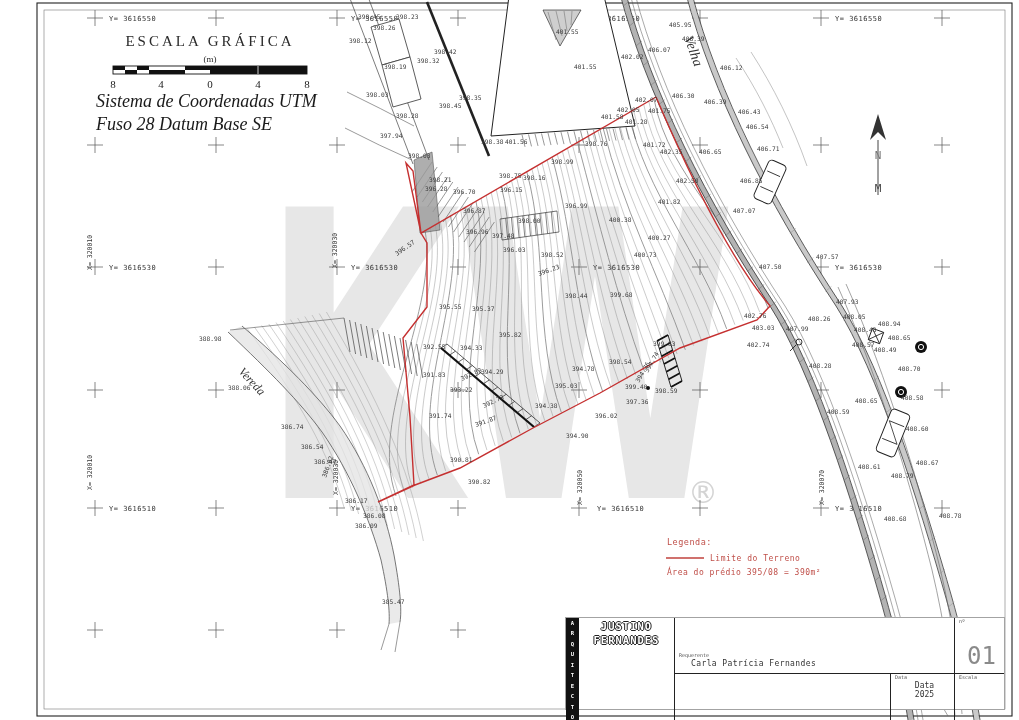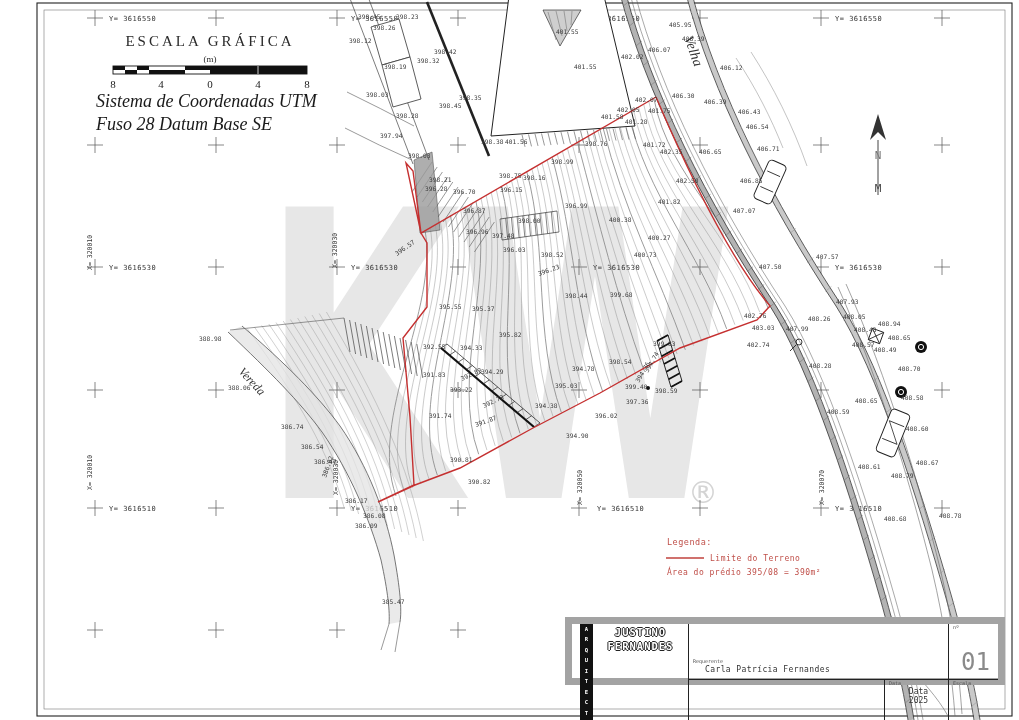--- a/index.html
+++ b/index.html
@@ -2,23 +2,23 @@
 <html><head>
 <meta charset="utf-8">
 <style>
   html,body{margin:0;padding:0;background:#fff;}
   #page{position:relative;width:1019px;height:720px;background:#fff;overflow:hidden;
         font-family:"DejaVu Sans Mono",monospace;}
   svg text{user-select:none;}
   .serif{font-family:"Liberation Serif",serif;}
   .mono{font-family:"DejaVu Sans Mono",monospace;}
   
-  .titleblock{position:absolute;left:565px;top:617px;width:440px;height:68px;background:#fff;
-     border:7px solid #a3a3a3;display:grid;grid-template-columns:13px 96px 1fr 64px 50px;
-     grid-template-rows:34px 22px 1fr 11px;font-family:"DejaVu Sans Mono",monospace;color:#333;box-sizing:border-box;padding-left:8px;}
+  .titleblock{position:absolute;left:565px;top:617px;width:440px;height:93px;background:#fff;
+     border:1px solid #a3a3a3;display:grid;grid-template-columns:13px 96px 1fr 64px 50px;
+     grid-template-rows:34px 22px 1fr 11px;font-family:"DejaVu Sans Mono",monospace;color:#333;box-sizing:border-box;}
   .tb-strip{grid-area:1/1/4/2;background:#111;color:#fff;display:flex;flex-direction:column;
      align-items:center;justify-content:space-between;padding:2px 0;font-size:5.5px;font-weight:bold;}
   .tb-arch{grid-area:1/2/4/3;border-right:1px solid #222;position:relative;text-align:center;overflow:hidden;}
   .tb-archname{margin-top:3px;font-size:10.5px;font-weight:bold;letter-spacing:1px;line-height:1.05;
      color:#fff;text-shadow:-1px 0 #222,1px 0 #222,0 -1px #222,0 1px #222;}
   .tb-inscricao{position:absolute;bottom:2px;left:0;right:0;font-size:4.6px;color:#444;}
   .tb-cell{position:relative;box-sizing:border-box;padding:1px 0 0 4px;}
   .tb-assunto{grid-area:1/3/2/5;border-bottom:1px solid #222;}
   .tb-num{grid-area:1/5/3/6;border-left:1px solid #222;border-bottom:1px solid #222;text-align:center;}
   .tb-req{grid-area:2/3/3/5;border-bottom:1px solid #222;}

